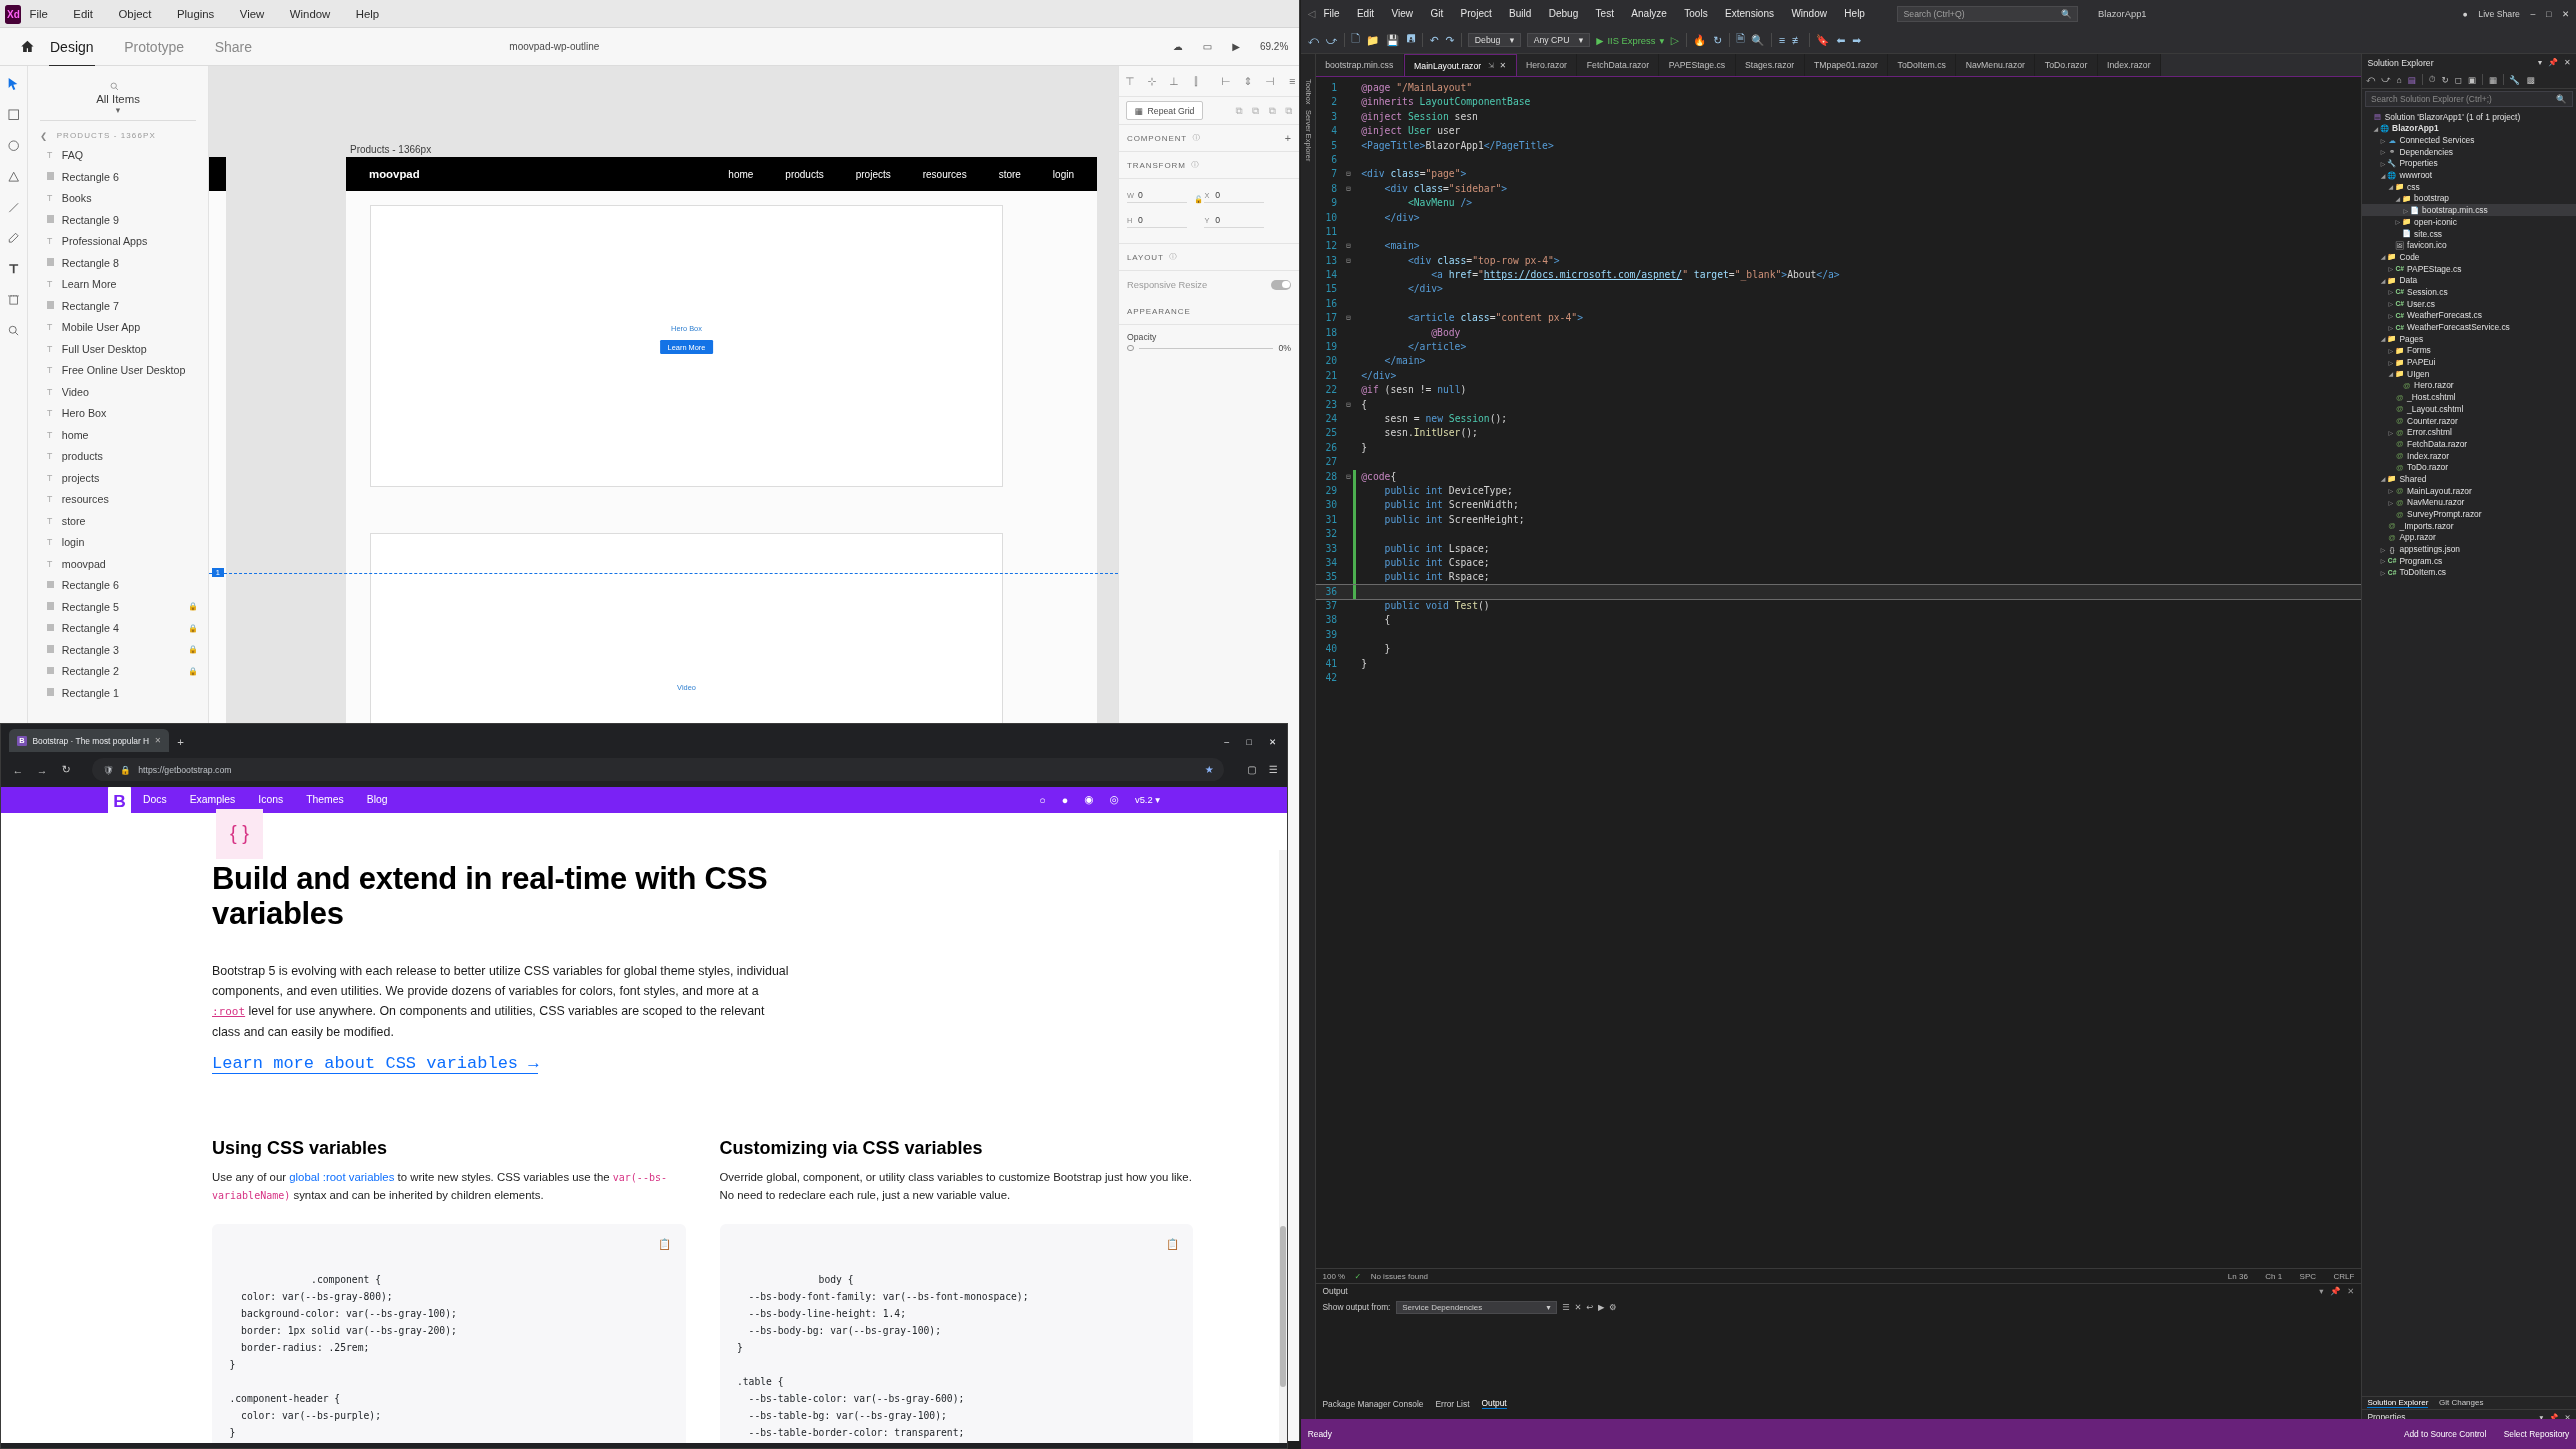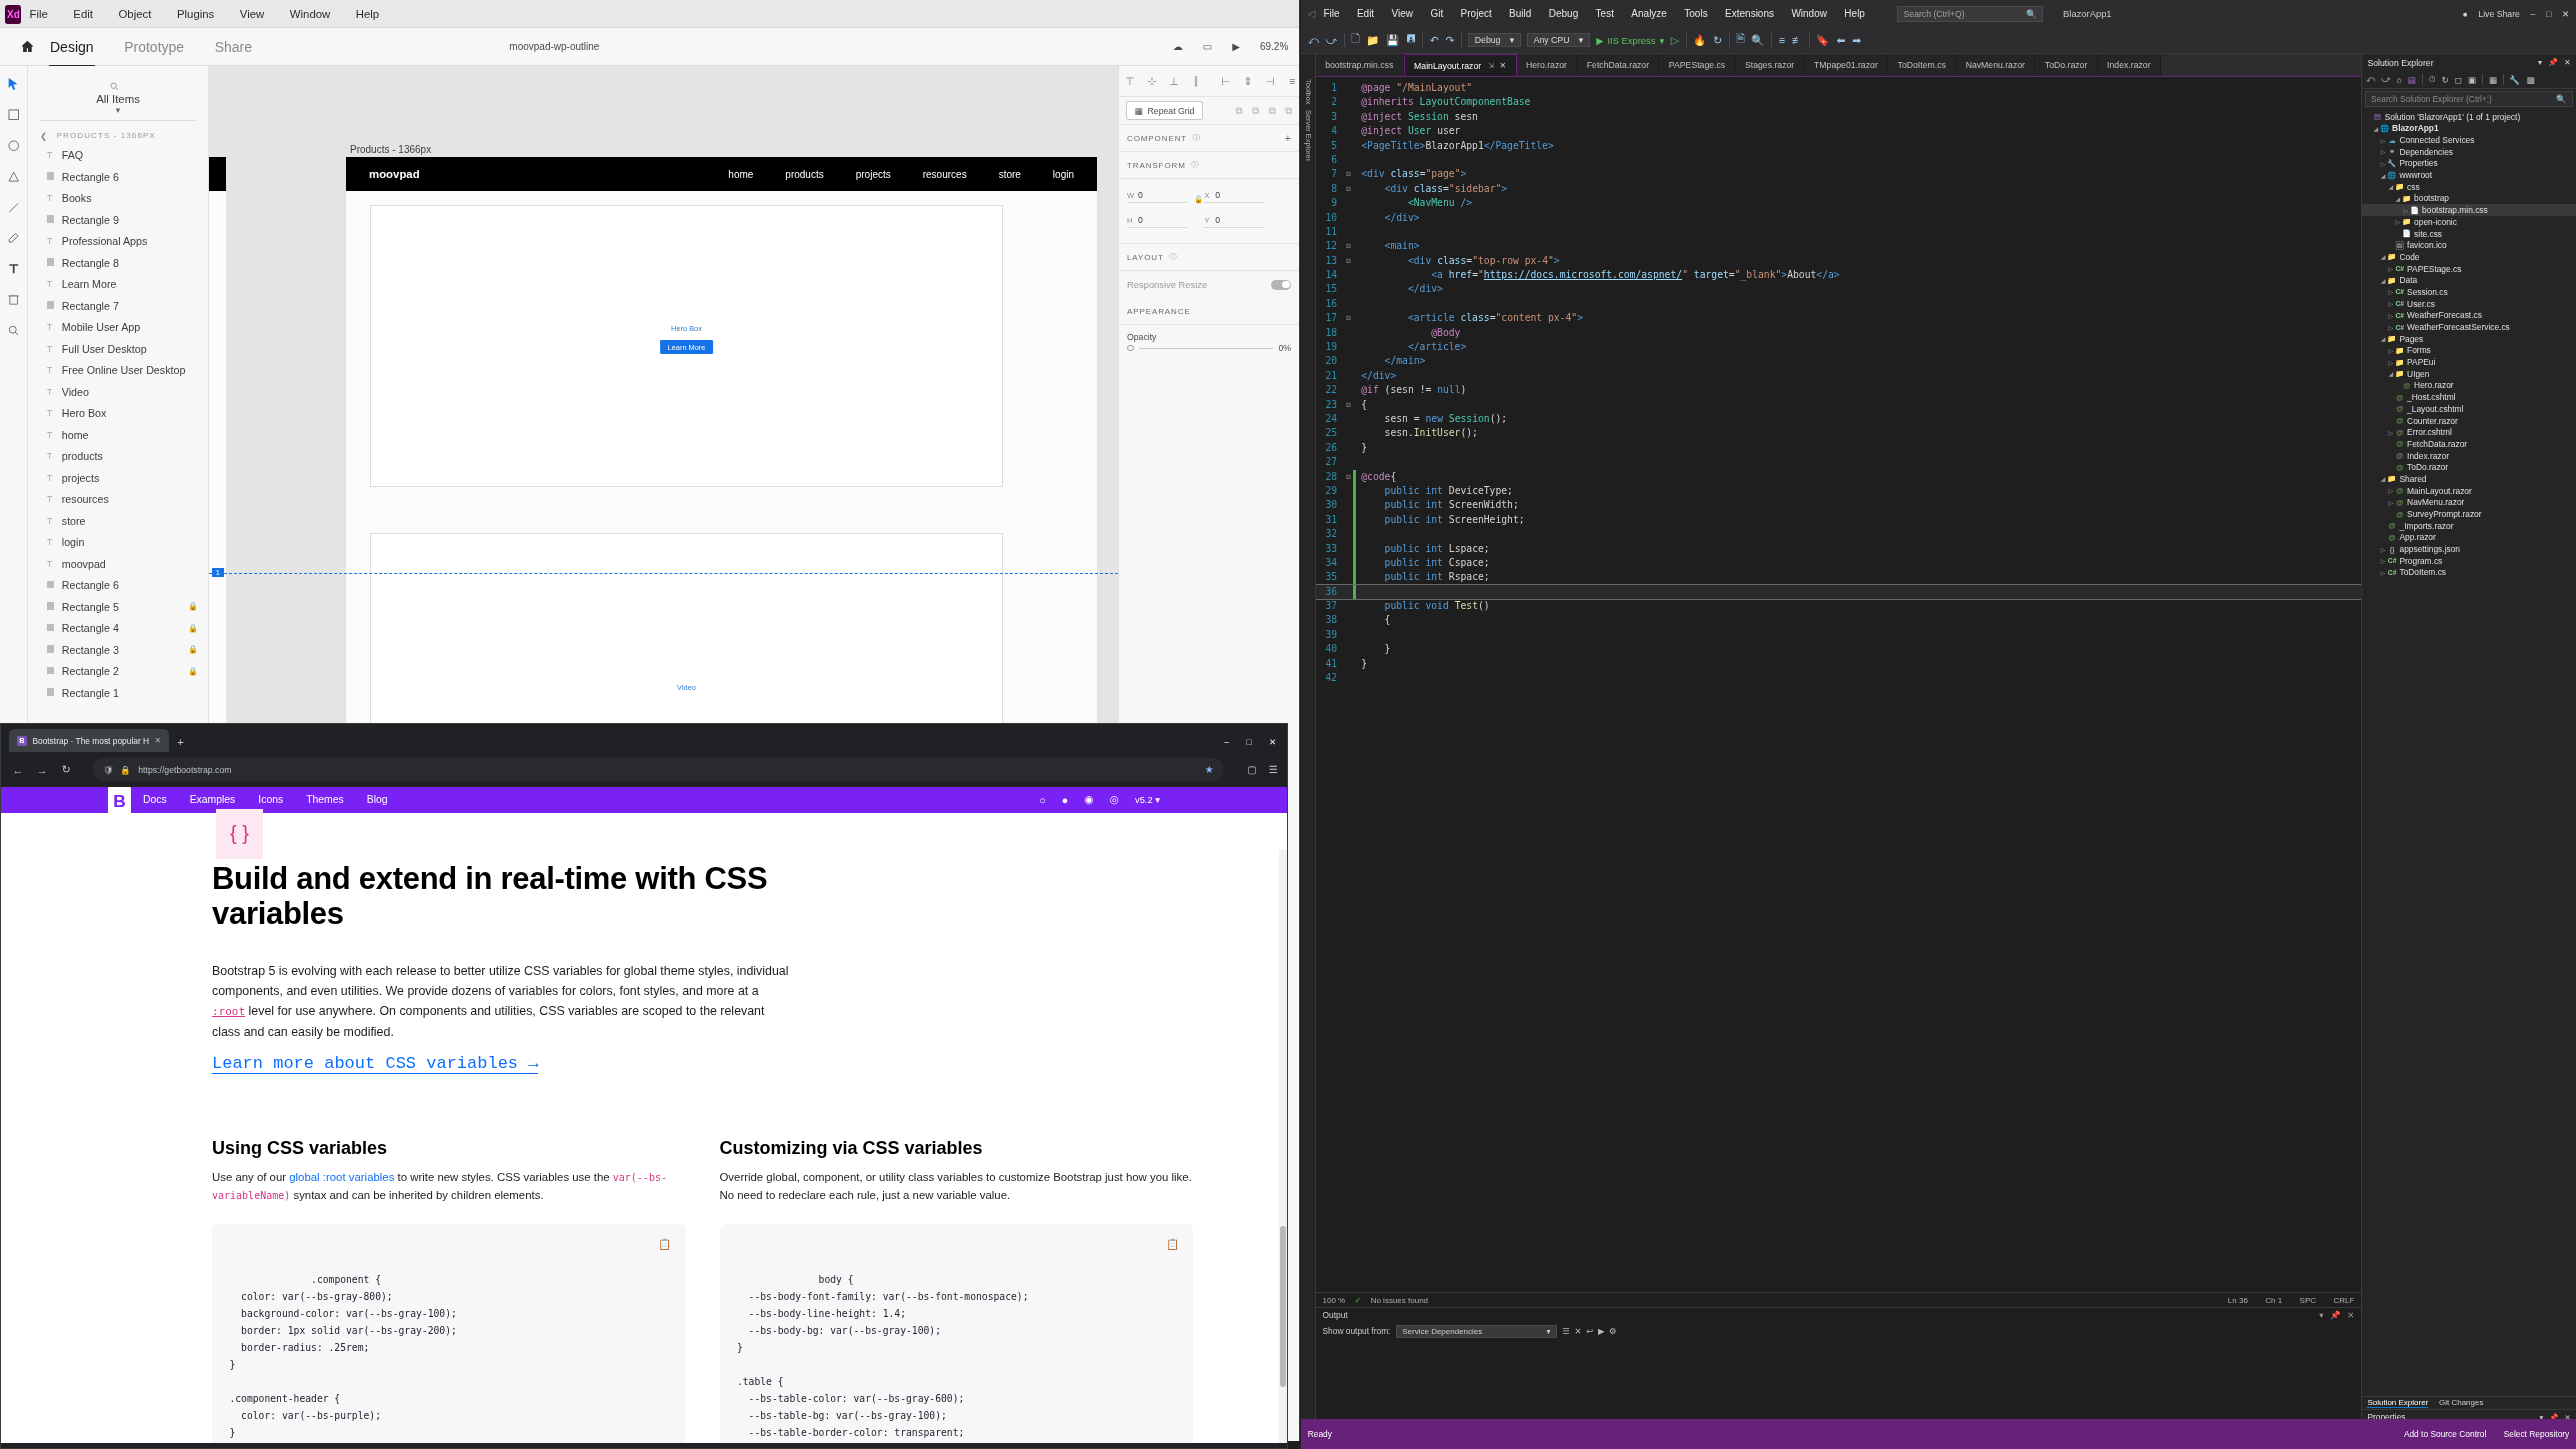--- a/index.html
+++ b/index.html
@@ -101,21 +101,21 @@
   .op-track { flex:1; height:0.7px; background:#c8c8c8; }
   .op-val { font-size:8.7px; color:#4a4a4a; }
 
   
   .vs { position:absolute; left:1301px; top:0; width:1275px; height:1449px;
         background:#1e1e1e; color:#d4d4d4; font-family:"Liberation Sans", sans-serif; }
   .vs-title { height:27px; background:#2d2d30; display:flex; align-items:center;
               padding:0 6.7px; font-size:10px; color:#cfcfcf; }
   .vs-title .arr { color:#777; margin-right:8px; }
   .vs-title .mi { margin-right:17.4px; color:#e6e6e6; }
-  .vs-title .search { margin-left:14.8px; width:146px; background:#3a3a3d;
+  .vs-title .search { margin-left:14.8px; width:181px; background:#3a3a3d;
                       border:0.7px solid #4a4a4d; padding:2px 5.4px; font-size:8.7px;
                       color:#a0a0a0; display:flex; }
   .vs-title .search .mag { margin-left:auto; color:#c0c0c0; }
   .vs-title .prj { margin-left:20px; color:#c8c8c8; font-size:9.4px; }
   .vs-title .wc { margin-left:auto; display:flex; gap:10.7px; color:#cfcfcf; font-size:8.7px; }
   .vs-tool { height:27px; background:#2d2d30; display:flex; align-items:center;
              padding:0 6.7px; gap:6.7px; border-bottom:0.7px solid #3a3a3a; font-size:9.4px; }
   .vs-tool .ic { color:#9cc7e8; font-size:10.7px; }
   .vs-tool .sel { background:#3a3a3d; border:0.7px solid #4a4a4d; padding:1.3px 5.4px;
                   font-size:8.7px; color:#ddd; display:flex; align-items:center; gap:9.4px; }
@@ -145,21 +145,21 @@
   .cl .code { padding-left:5.4px; }
   .cl.cur { background:#2a2a2a; outline:0.7px solid #6a6a6a; }
   .k { color:#569cd6; } .s { color:#ce9178; } .t { color:#4ec9b0; }
   .e { color:#569cd6; } .a { color:#9cdcfe; } .c { color:#d4d4d4; } .y { color:#dcdcaa; }
   .lnk { color:#9cdcfe; text-decoration:underline; }
   .razor { color:#c586c0; }
   .vs-statusline { height:14.8px; background:#1e1e1e; border-top:0.7px solid #3a3a3a;
                    display:flex; align-items:center; padding:0 6.7px; font-size:8px;
                    color:#b0b0b0; gap:9.4px; }
   .vs-statusline .rr { margin-left:auto; display:flex; gap:17.4px; }
-  .vs-output { height:142px; background:#1e1e1e; border-top:0.7px solid #3a3a3a; }
+  .vs-output { height:166px; background:#1e1e1e; border-top:0.7px solid #3a3a3a; }
   .out-hdr { height:14.8px; display:flex; align-items:center; padding:0 6.7px;
              font-size:8.4px; color:#ccc; }
   .out-hdr .rr { margin-left:auto; display:flex; gap:6.7px; color:#999; }
   .out-sub { height:17.4px; display:flex; align-items:center; padding:0 6.7px; gap:5.4px;
              font-size:8.4px; color:#ccc; }
   .out-sub .dd { background:#3a3a3d; border:0.7px solid #4a4a4d; padding:1.3px 5.4px;
                  width:161px; display:flex; font-size:8px; }
   .out-sub .dd .cv { margin-left:auto; }
   .out-sub .icns { display:flex; gap:4.7px; color:#bbb; }
   .out-body { height:81px; }

